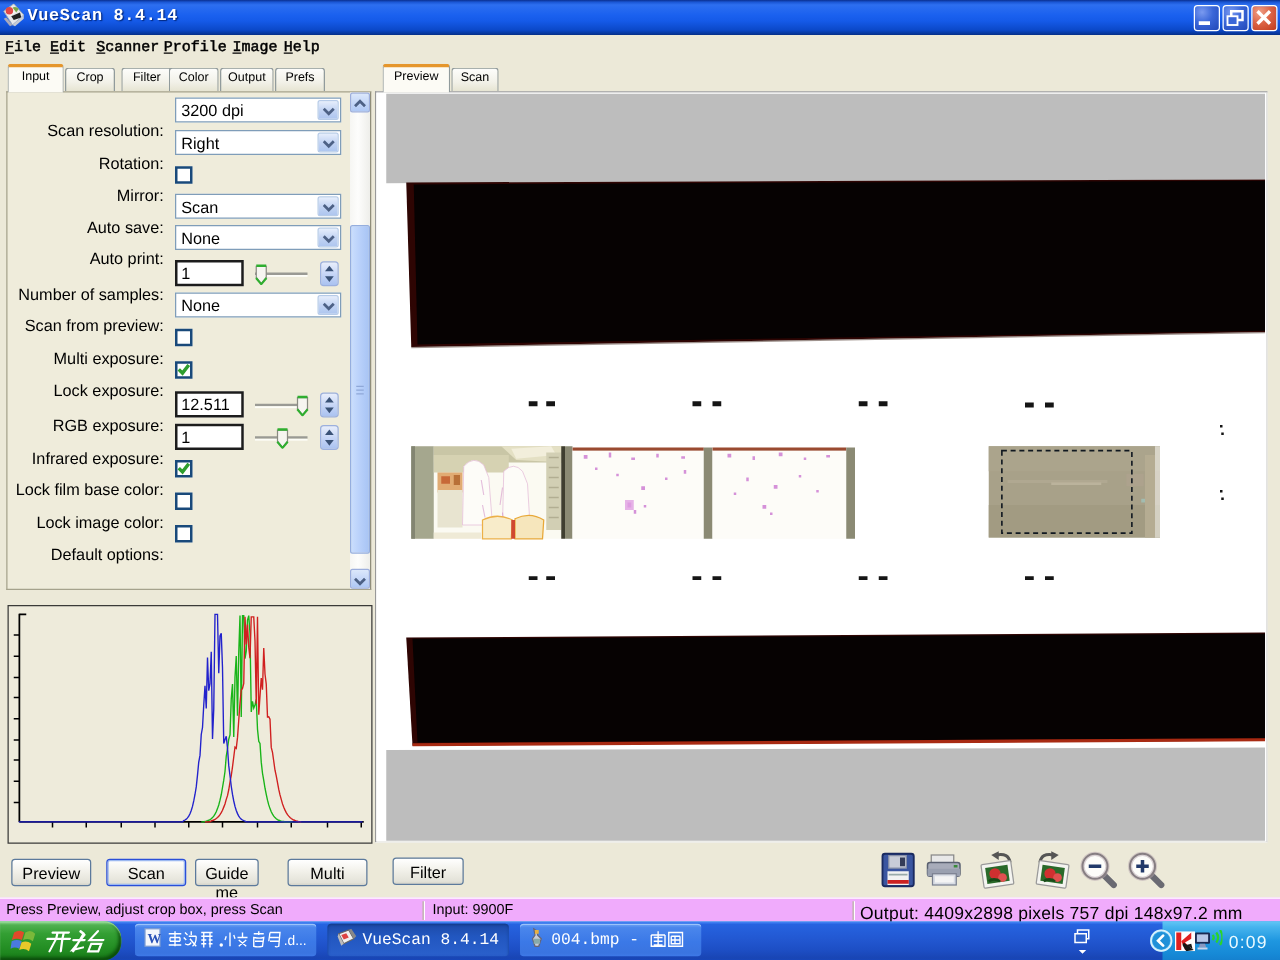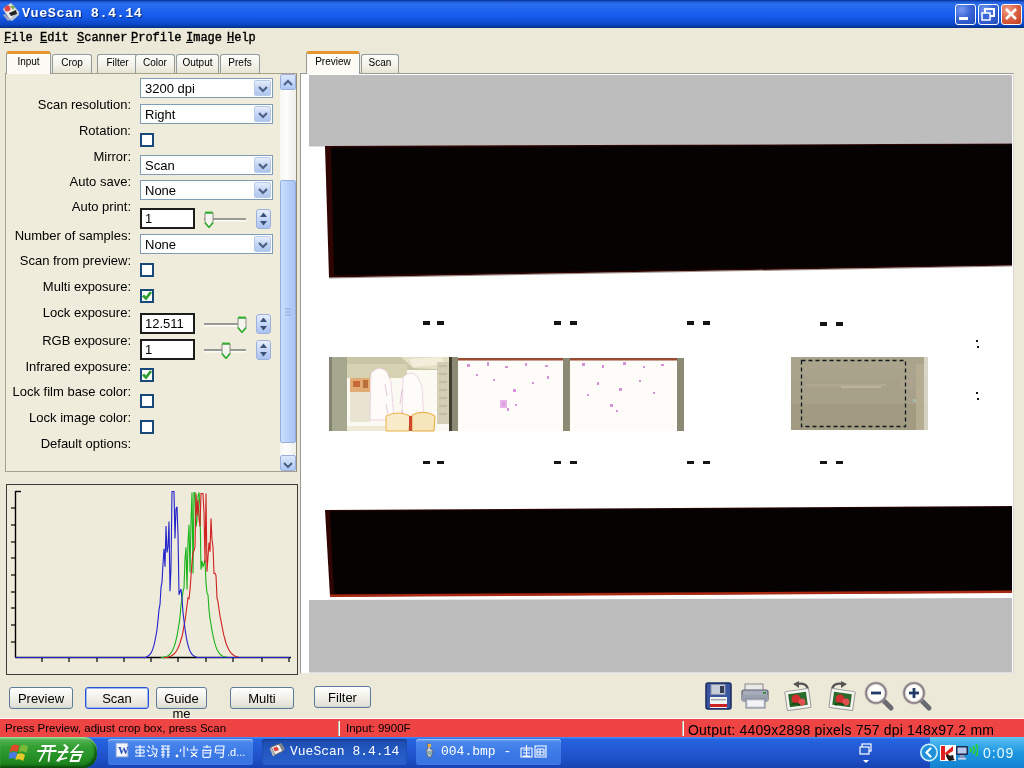--- a/index.html
+++ b/index.html
@@ -35,21 +35,21 @@
 #fsb{left:280px;top:74px;width:16px;height:397px;background:linear-gradient(90deg,#f6f6f3,#fdfdfc 40%,#eeeeea);}
 .sbbtn{position:absolute;left:0px;width:16px;height:16px;background:linear-gradient(#dce8fb,#c1d4f7 60%,#aec8f5);border:1px solid #9caedc;border-radius:2px;}
 #fsthumb{position:absolute;left:0px;top:106px;width:16px;height:263px;background:linear-gradient(90deg,#cadefd,#b8d0fa 50%,#a8c4f4);border:1px solid #95aede;border-radius:2px;}
 
 #histpanel{left:6px;top:484px;width:292px;height:191px;background:#eeebdb;border:1px solid #3a3a38;}
 
 .xpbtn{position:absolute;height:22px;background:linear-gradient(#ffffff,#f2f1ea 45%,#e3e2d8 90%,#d5d4ca);border:1px solid #5c7a9c;border-radius:3px;font-size:13px;color:#000;text-align:center;padding-top:3px;}
 
 #pvw{left:300px;top:73px;width:714px;height:601px;background:#fff;border:1px solid #999;border-bottom-color:#e8e8e4;border-right-color:#d8d8d4;}
 
-#statusbar{left:0;top:718px;width:1024px;height:19px;background:#ef4444;border-top:1px solid #fff;font-size:11.5px;color:#000;}
+#statusbar{left:0;top:718px;width:1024px;height:19px;background:#f0abfc;border-top:1px solid #fff;font-size:11.5px;color:#000;}
 .stsep{position:absolute;top:2px;width:2px;height:15px;border-left:1px solid #b8b4a2;border-right:1px solid #fff;}
 
 #taskbar{left:0;top:737px;width:1024px;height:31px;background:linear-gradient(#4b8df8 0%,#3a7af0 4%,#2663e0 8%,#2258d2 45%,#1d4ec4 75%,#1945b4 95%,#1746ba 100%);}
 .taskbtn{position:absolute;top:739px;height:26px;border-radius:3px;font-size:13px;color:#fff;}
 #tray{position:absolute;left:930px;top:737px;width:94px;height:31px;background:linear-gradient(#63c6f5 0%,#47b4ee 15%,#1f97e0 50%,#1689d6 85%,#1581cf 100%);}
 </style>
 </head>
 <body>
 
 <div class="abs" id="titlebar"></div>

